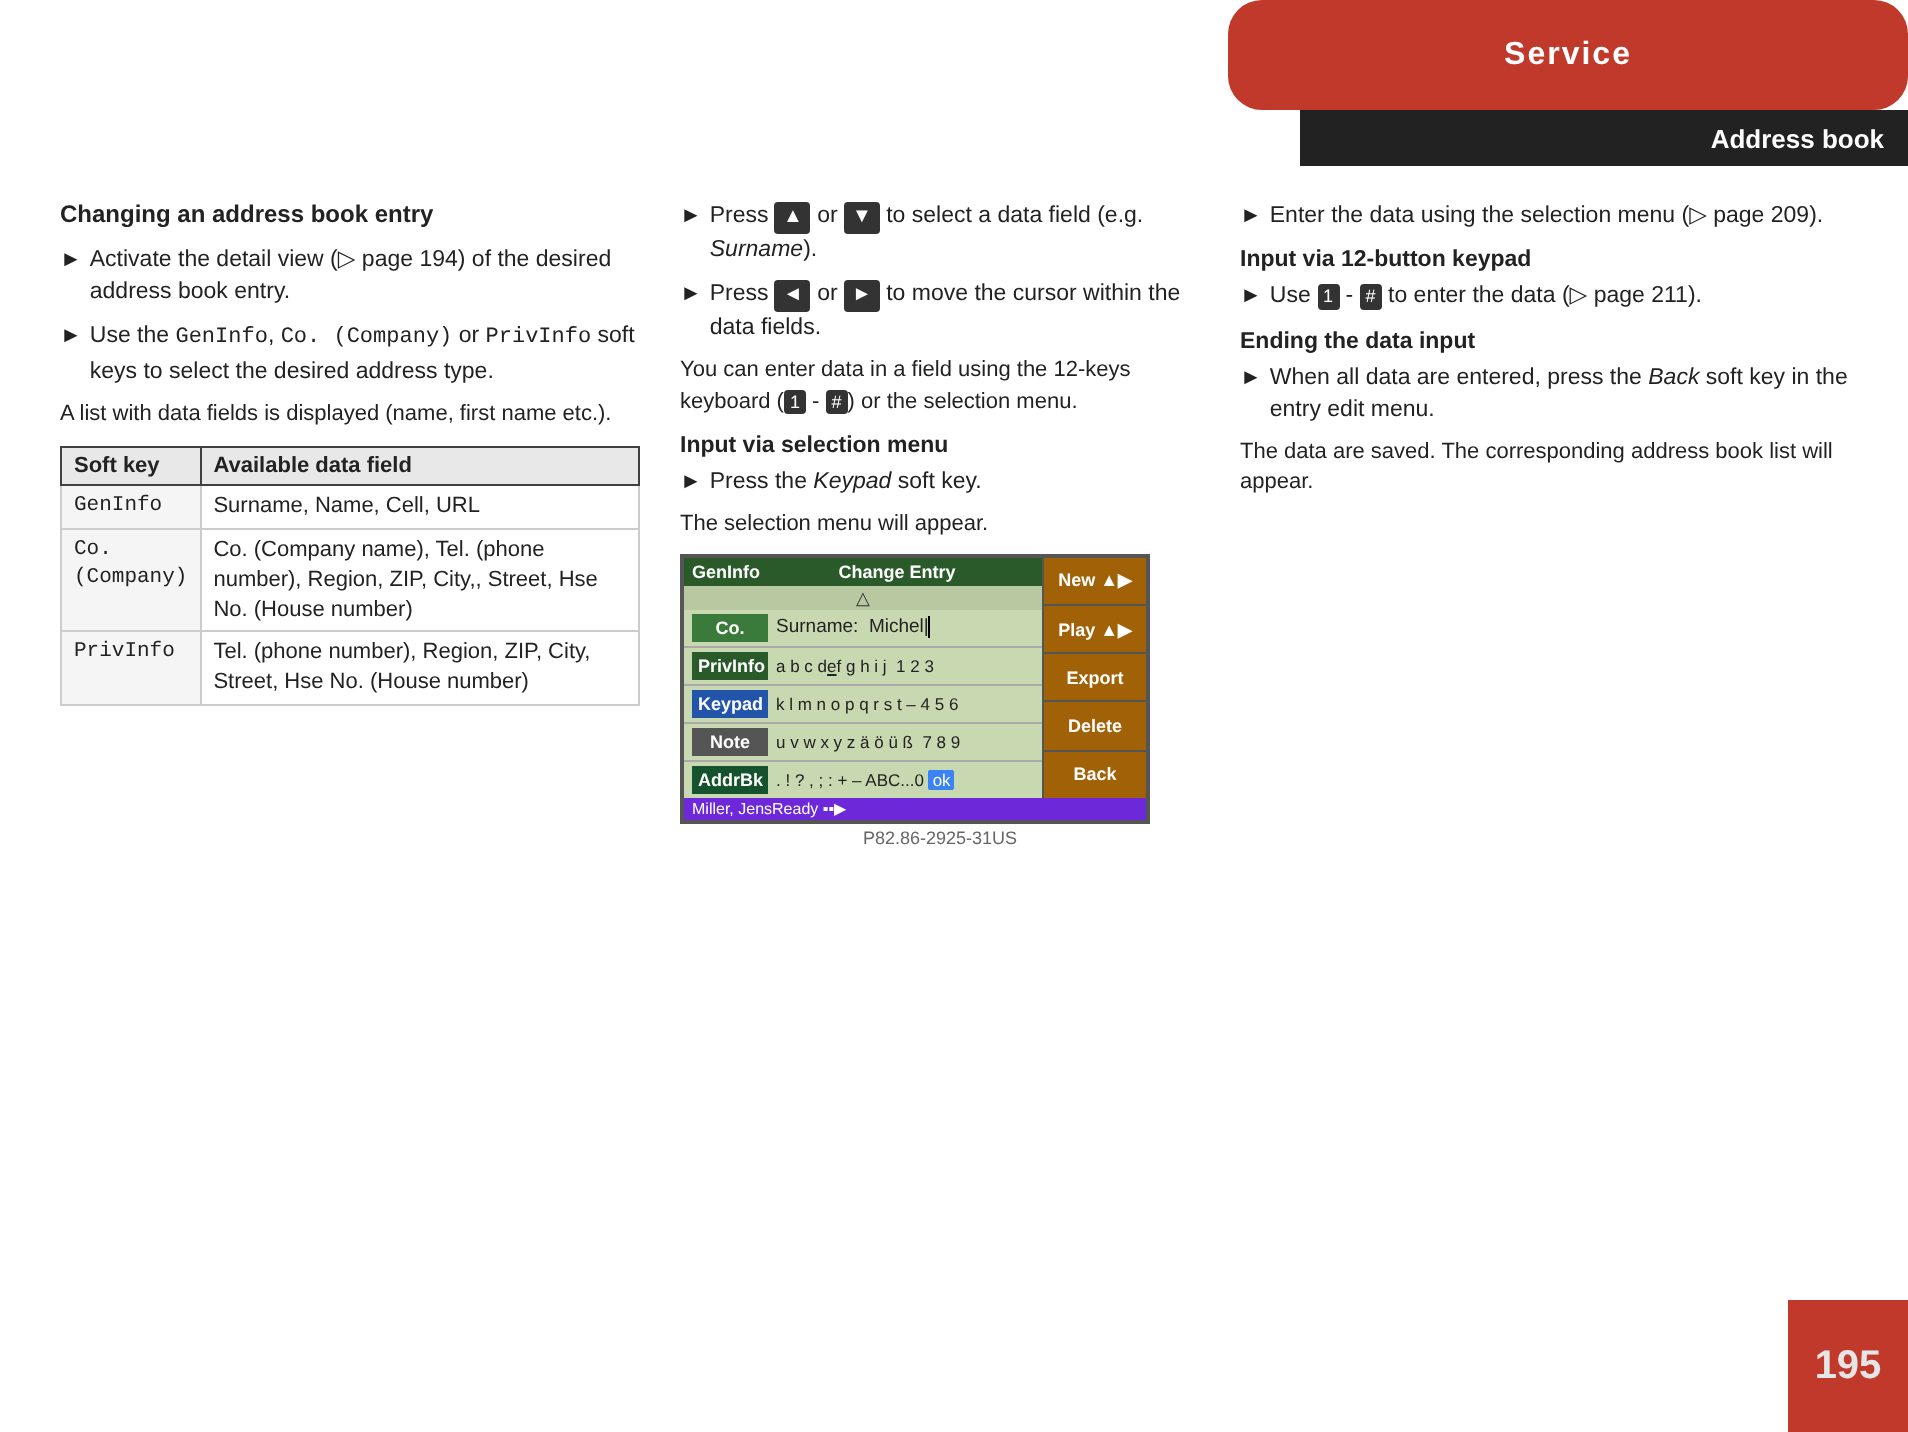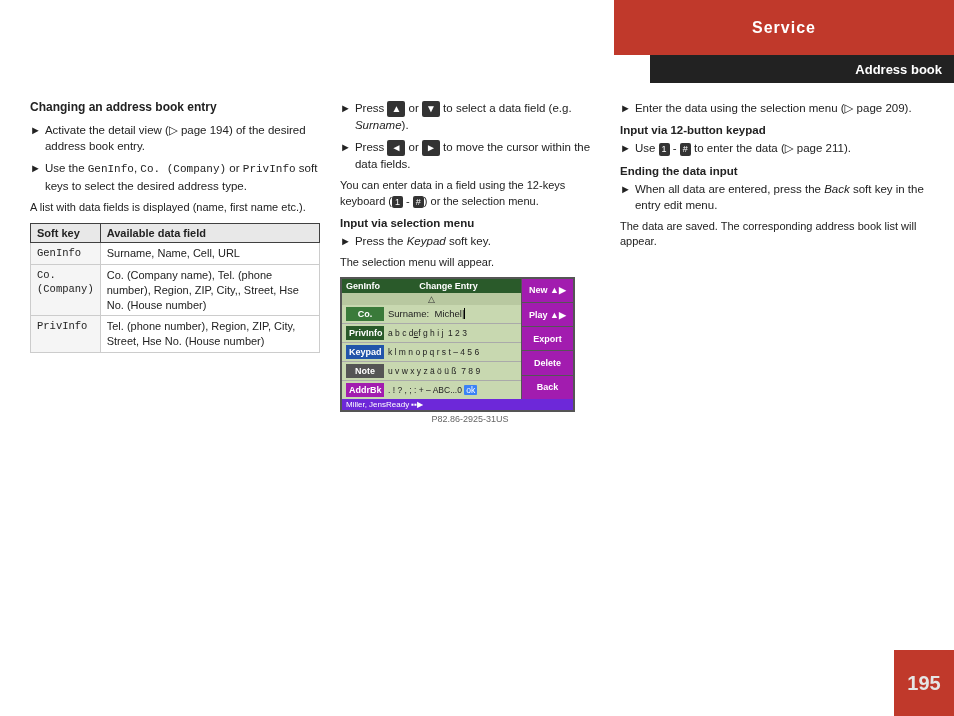--- a/index.html
+++ b/index.html
@@ -18,20 +18,21 @@
     .header-service {
       position: absolute;
       top: 0;
       right: 0;
       width: 340px;
       height: 55px;
       background: #c0392b;
       display: flex;
       align-items: center;
       justify-content: center;
+      border-radius: 17px;
     }
     .header-service-text {
       color: #fff;
       font-weight: bold;
       font-size: 16px;
       letter-spacing: 1px;
     }
     .header-address-book {
       position: absolute;
       top: 55px;
@@ -193,21 +194,21 @@
     }
     .screen-softkeys {
       width: 52px;
       display: flex;
       flex-direction: column;
       border-left: 1px solid #555;
     }
     .screen-softkey {
       flex: 1;
       border-bottom: 1px solid #555;
-      background: #a21caf;
+      background: #a16207;
       display: flex;
       align-items: center;
       justify-content: center;
       font-size: 9px;
       font-weight: bold;
       color: #fff;
       padding: 2px;
       min-height: 18px;
     }
     .screen-softkey:last-child {
@@ -248,21 +249,21 @@
     .screen-cell-label.highlight {
       background: #3a7a3a;
     }
     .screen-cell-label.keypad {
       background: #2255aa;
     }
     .screen-cell-label.note {
       background: #555555;
     }
     .screen-cell-label.addrbk {
-      background: #a21caf;
+      background: #14532d;
     }
     .screen-footer {
       background: #6d28d9;
       color: #fff;
       font-size: 8px;
       padding: 1px 4px;
       display: flex;
       justify-content: flex-start;
     }
     .screen-cursor {

